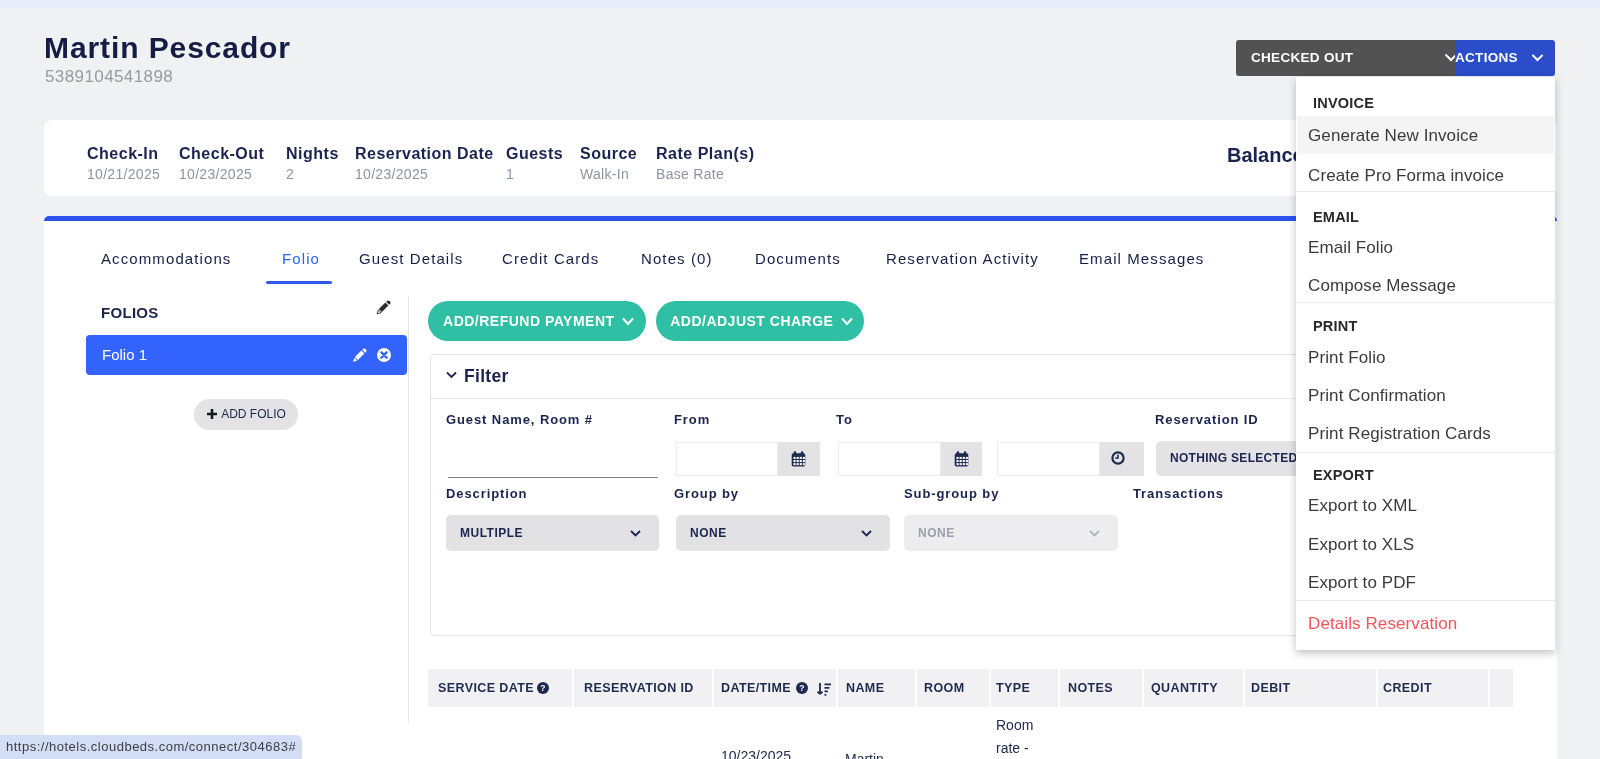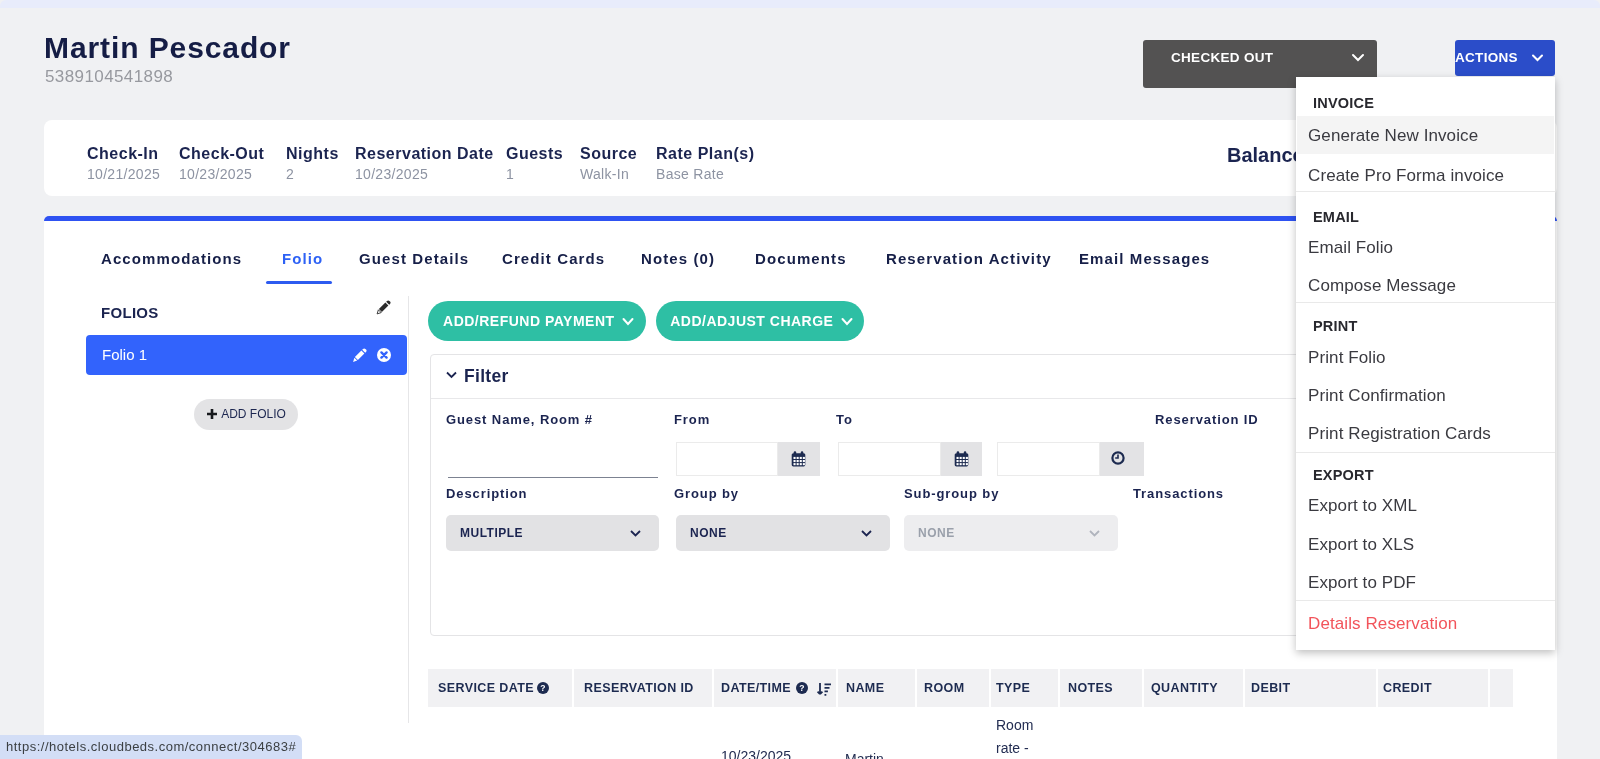--- a/index.html
+++ b/index.html
@@ -3,31 +3,31 @@
 <meta charset="utf-8">
 <style>
   * { margin:0; padding:0; box-sizing:border-box; }
   html,body { width:1600px; height:759px; overflow:hidden; }
   body { font-family:"Liberation Sans", sans-serif; background:#f0f1f3; position:relative; }
   .abs { position:absolute; }
   .strip { top:0; left:0; width:1600px; height:8px; background:#e8ecfb; border-radius:6px 6px 0 0; }
   .title { left:44px; top:31px; font-size:30px; font-weight:bold; color:#151d45; letter-spacing:0.9px; }
   .subid { left:45px; top:67px; font-size:17px; color:#97999f; letter-spacing:0.4px; }
 
-  .btn-checked { left:1143px; top:40px; width:234px; height:48px; background:#535252; border-radius:3px; color:#fff; font-size:13.5px; font-weight:bold; line-height:36px; padding-left:28px; letter-spacing:0.3px; }
+  .btn-checked { left:1236px; top:40px; width:234px; height:36px; background:#535252; border-radius:3px; color:#fff; font-size:13.5px; font-weight:bold; line-height:36px; padding-left:15px; letter-spacing:0.3px; }
   .btn-actions { left:1455px; top:40px; width:100px; height:36px; background:#2b4dc9; border-radius:3px; color:#fff; font-size:13.5px; font-weight:bold; line-height:36px; letter-spacing:0.3px; padding-right:22px; }
 
   .infocard { left:44px; top:120px; width:1513px; height:76px; background:#fff; border-radius:8px; }
   .fl { position:absolute; top:25px; font-size:16px; font-weight:bold; color:#1b2450; letter-spacing:0.5px; }
   .fv { position:absolute; top:46px; font-size:14px; color:#8d93a2; letter-spacing:0.3px; }
   .balance { position:absolute; left:1183px; top:24px; font-size:20px; font-weight:bold; color:#1b2450; }
 
   .tabcard { left:44px; top:216px; width:1513px; height:543px; background:#fff; border-radius:8px 8px 0 0; }
   .bluebar { left:44px; top:216px; width:1513px; height:5px; background:#2e52f2; border-radius:8px 8px 0 0; z-index:2; }
-  .tab { position:absolute; top:34px; font-size:15px; font-weight:bold; color:#161f48; letter-spacing:1.1px; }
+  .tab { position:absolute; top:34px; font-size:15px; font-weight:normal; color:#161f48; letter-spacing:1.1px; }
   .tab.active { color:#2e62f5; }
   .tabline { position:absolute; left:222px; top:65px; width:66px; height:3px; background:#2d5bf0; border-radius:2px; }
 
   .folios-label { position:absolute; left:57px; top:88px; font-size:15px; font-weight:bold; color:#1b2450; letter-spacing:0.3px; }
   .folio-row { position:absolute; left:42px; top:119px; width:321px; height:40px; background:#3263fc; border-radius:4px; color:#fff; font-size:15px; line-height:40px; padding-left:16px; }
   .addfolio { position:absolute; left:150px; top:183px; width:104px; height:31px; background:#e3e3e5; border-radius:16px; text-align:center; line-height:31px; font-size:12px; font-weight:normal; color:#1d2750; }
   .vdivider { position:absolute; left:364px; top:80px; width:1px; height:427px; background:#e6e6e8; }
 
   .gbtn { position:absolute; top:85px; height:40px; background:#2ebfa4; border-radius:20px; color:#fff; font-size:14px; font-weight:bold; line-height:40px; text-align:center; letter-spacing:0.5px; }
   .gbtn1 { left:384px; width:218px; }
@@ -200,20 +200,21 @@
     </div>
     <div class="dinput" style="left:566px;width:147px">
       <div class="w" style="width:103px"></div>
       <div class="g" style="left:103px;width:44px">
         <svg style="position:absolute;left:11px;top:9px" width="14" height="14" viewBox="0 0 14 14">
             <circle cx="7" cy="7" r="5.6" fill="none" stroke="#1d2b50" stroke-width="2.2"></circle>
             <path d="M7 3.6 V7 H4.2" fill="none" stroke="#1d2b50" stroke-width="1.6"></path>
           </svg>
       </div>
     </div>
+    <div class="nsel">NOTHING SELECTED</div>
 
     <div class="ftl" style="left:15px;top:131px">Description</div>
     <div class="ftl" style="left:243px;top:131px">Group by</div>
     <div class="ftl" style="left:473px;top:131px">Sub-group by</div>
     <div class="ftl" style="left:702px;top:131px">Transactions</div>
 
     <div class="sel" style="left:15px;width:213px">MULTIPLE
       <svg style="position:absolute;right:17px;top:14px" width="13" height="10" viewBox="0 0 13 10">
           <path d="M2 2 L6.5 6.5 L11 2" fill="none" stroke="#1b2450" stroke-width="1.8"></path>
         </svg>

